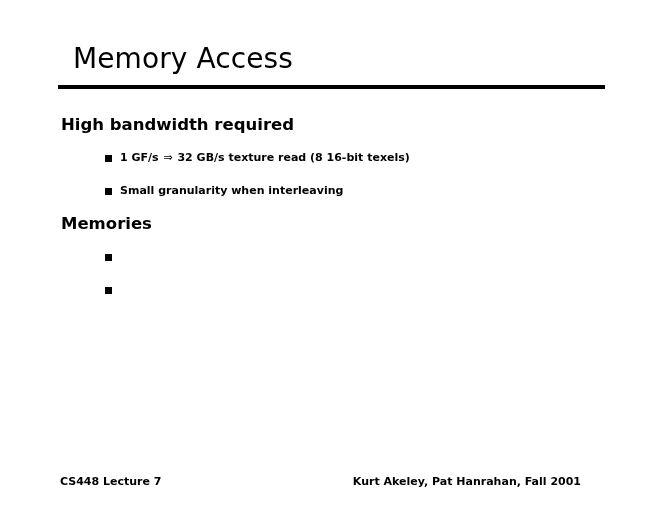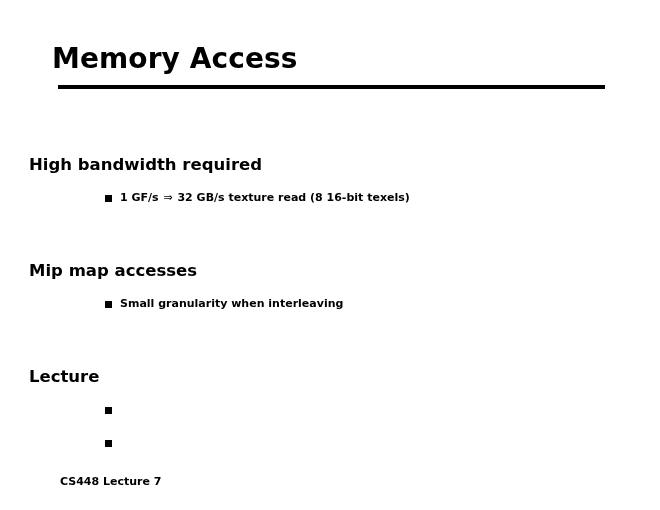--- a/index.html
+++ b/index.html
@@ -19,24 +19,24 @@
   .slide {
     position: relative;
     width: 660px;
     height: 510px;
     background: #ffffff;
   }
 
   
   .slide-title {
     position: absolute;
-    left: 52px;
+    left: 73px;
     top: 40px;
     font-size: 28px;
-    font-weight: 700;
+    font-weight: 400;
     letter-spacing: 0.1px;
     line-height: 38px;
     white-space: nowrap;
     color: #000000;
   }
 
   .title-rule {
     position: absolute;
     left: 58px;
     top: 85px;
@@ -55,24 +55,23 @@
 
   .line {
     position: relative;
     display: block;
     height: 33px;
     line-height: 33px;
     white-space: nowrap;
   }
 
   .line.level1 {
-    padding-left: 29px;
+    padding-left: 61px;
     font-size: 16.5px;
     font-weight: 600;
-    margin-top: 40px;
   }
 
   .line.level2 {
     padding-left: 120px;
     font-size: 11px;
     font-weight: 600;
   }
 
   .line.level2 .bullet-square {
     position: absolute;
@@ -128,40 +127,38 @@
 
     <div class="line level1">
       <span>High bandwidth required</span>
     </div>
 
     <div class="line level2">
       <span class="bullet-square"></span>
       <span>1 GF/s </span><span class="arrow-glyph">⇒</span><span> 32 GB/s texture read (8 16-bit texels)</span>
     </div>
 
-    <div class="line level1">
-      <span>Mip map accesses</span>
-    </div>
 
     <div class="line level2">
       <span class="bullet-square"></span>
       <span>Small granularity when interleaving</span>
     </div>
 
     <div class="line level1">
-      <span>Lecture</span>
+      <span>Memories</span>
     </div>
 
     <div class="line level2">
       <span class="bullet-square"></span>
     </div>
 
     <div class="line level2">
       <span class="bullet-square"></span>
     </div>
 
   </div>
 
   <div class="footer">
     <div class="footer-left">CS448 Lecture 7</div>
+    <div class="footer-right">Kurt Akeley, Pat Hanrahan, Fall 2001</div>
   </div>
 
 </div>
 
 </body></html>

